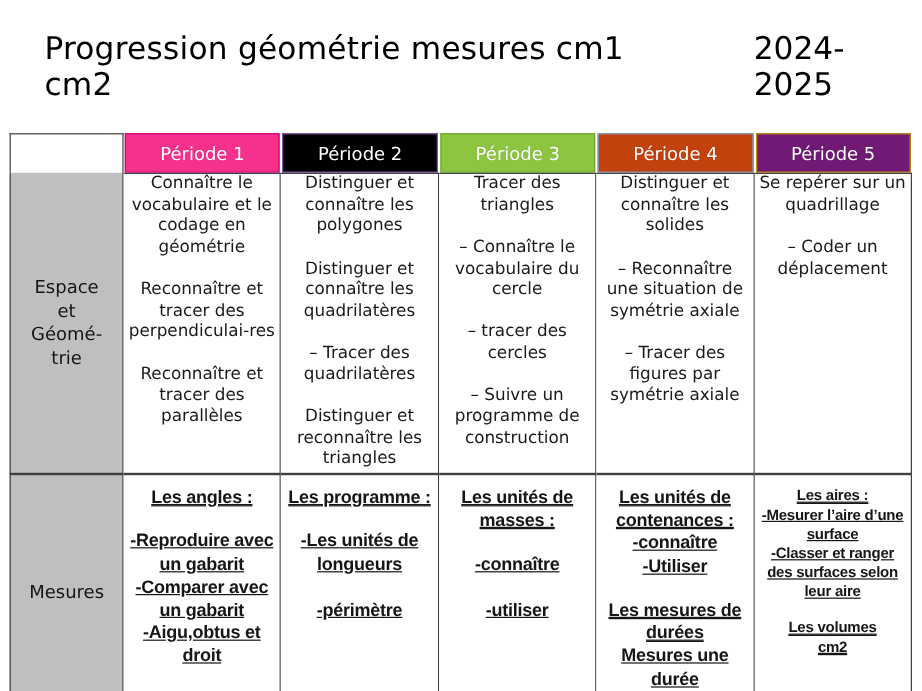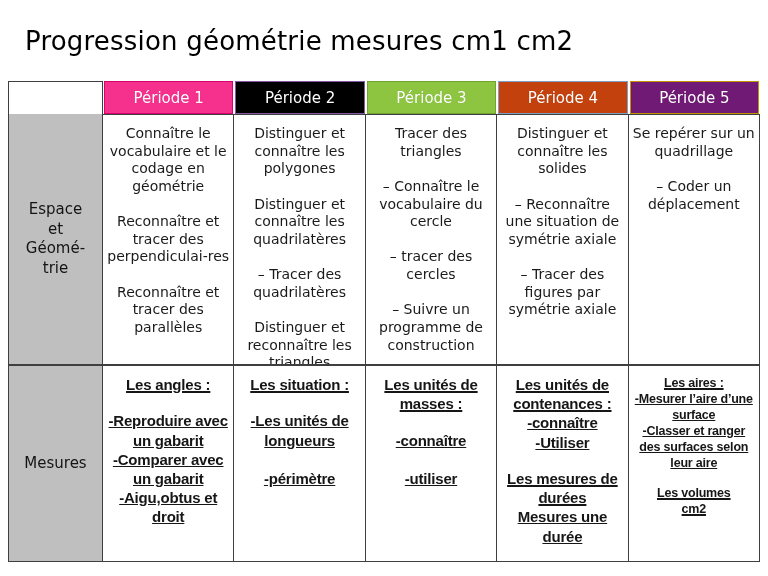--- a/index.html
+++ b/index.html
@@ -1,19 +1,19 @@
 <!DOCTYPE html>
 <html style="--grid: #3f3f3f; --gray: #BFBFBF;"><head>
 <meta charset="utf-8">
 <style>
   * { margin:0; padding:0; box-sizing:border-box; }
   html,body { width:768px; height:576px; background:#ffffff; overflow:hidden;
               font-family:"DejaVu Sans", sans-serif; color:#111; }
 
-  .title-row { padding:26px 0 0 25px; display:flex; align-items:baseline; gap:50px; }
+  .title-row { padding:26px 0 0 25px; display:flex; align-items:baseline; gap:50px;margin-left:12px; }
   .title-row .main-title { font-size:26px; color:#000; letter-spacing:0.2px; }
   .title-row .year { font-size:26px; color:#000; }
 
   .prog-table {
     margin:25px 8px 0 8px;
     width:752px;
     display:grid;
     grid-template-columns:95px repeat(5, 1fr);
     grid-template-rows:33px 251px 197px;
   }
@@ -42,21 +42,21 @@
 
   .cell {
     background:#fff;
     border-right:1px solid var(--grid);
     border-bottom:1px solid var(--grid);
     border-top:1px solid var(--grid);
     text-align:center;
     overflow:hidden;
   }
   .espace {
-    padding:10px 4px 0 4px;
+    padding:0 4px 0 4px;
     font-size:14px; line-height:1.26;
     white-space:pre-line;
     color:#1a1a1a;
   }
   .mesures {
     padding:9px 3px 0 3px;
     font-family:"Liberation Sans", sans-serif;
     font-weight:700; letter-spacing:-0.2px;
     font-size:15px; line-height:1.28;
     color:#161616;
@@ -65,20 +65,21 @@
   .mesures.small { font-size:12.5px; line-height:1.28; }
   .mesures .heading { text-decoration:underline; text-underline-offset:2px; white-space:pre-line; display:block; }
   .mesures .body { white-space:pre-line; display:block; }
   .gap-after { margin-bottom:1.15em; }
 </style>
 </head>
 <body>
 
 <div class="title-row">
   <span class="main-title">Progression géométrie mesures cm1 cm2</span>
+  <span class="year">2024-2025</span>
 </div>
 
 <div class="prog-table">
 
   <div class="corner"></div>
   <div class="phdr" style="background: rgb(245, 48, 141); border-color: rgb(214, 0, 110);">Période 1</div>
   <div class="phdr" style="background: #000000; border-color: rgb(132, 87, 168);">Période 2</div>
   <div class="phdr" style="background: rgb(141, 197, 64); border-color: rgb(113, 164, 46);">Période 3</div>
   <div class="phdr" style="background: #c2410c; border-color: rgb(126, 158, 198);">Période 4</div>
   <div class="phdr" style="background: #701a75; border-color: rgb(196, 147, 0);">Période 5</div>
@@ -118,21 +119,21 @@
   <div class="rowhdr second">Mesures</div>
 
   <div class="cell mesures">
     <span class="heading gap-after">Les angles :</span>
     <span class="body">-Reproduire avec un gabarit
 -Comparer avec un gabarit
 -Aigu,obtus et droit</span>
   </div>
 
   <div class="cell mesures">
-    <span class="heading gap-after">Les situation :</span>
+    <span class="heading gap-after">Les programme :</span>
     <span class="body">-Les unités de longueurs
 
 -périmètre</span>
   </div>
 
   <div class="cell mesures">
     <span class="heading gap-after">Les unités de masses :</span>
     <span class="body">-connaître
 
 -utiliser</span>

